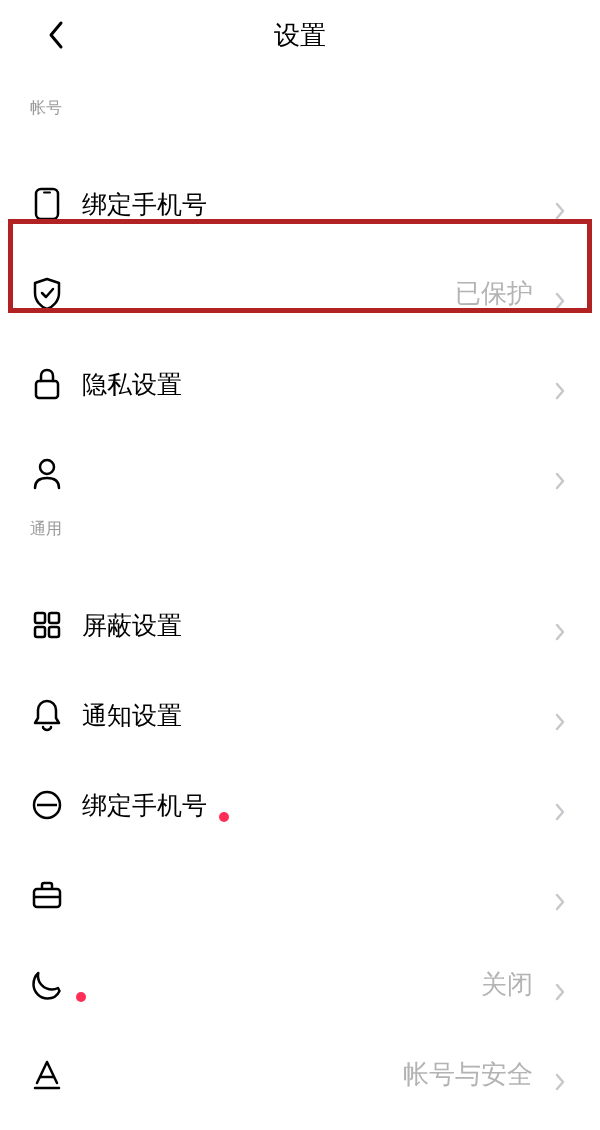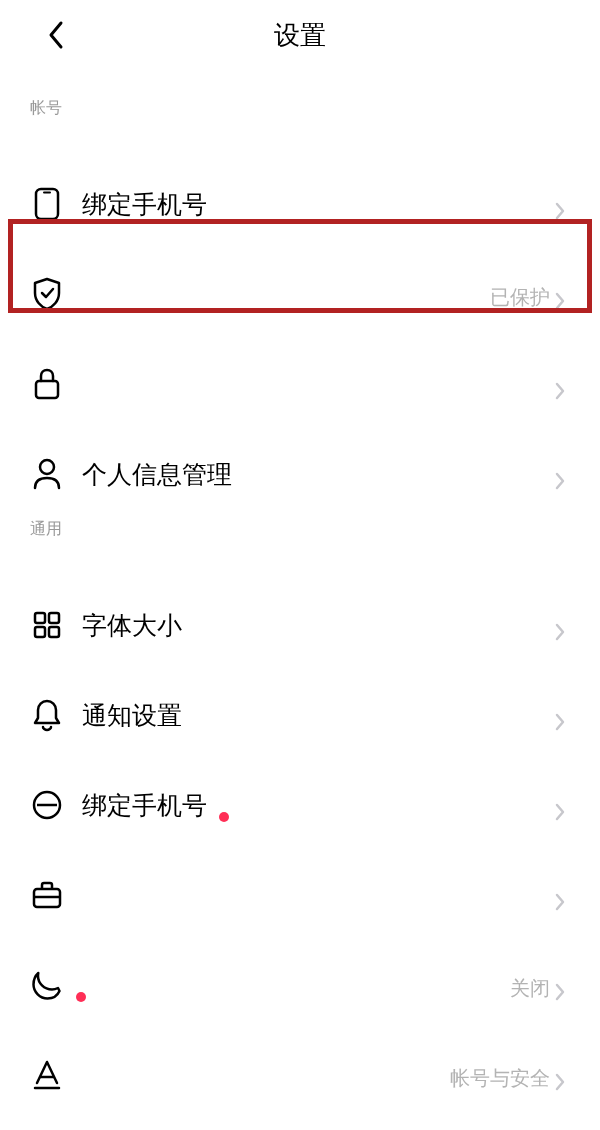--- a/index.html
+++ b/index.html
@@ -65,23 +65,23 @@
       width: 10px;
       height: 10px;
       background: #ff2e56;
       border-radius: 50%;
       margin-left: 12px;
     }
     .item-spacer {
       flex: 1;
     }
     .item-value {
-      font-size: 20px;
+      font-size: 26px;
       color: #b3b3b3;
-      margin-right: 0;
+      margin-right: 17px;
     }
     .chevron {
       display: flex;
       align-items: center;
       justify-content: center;
       width: 20px;
       height: 20px;
       flex-shrink: 0;
     }
     .highlight-box {
@@ -141,56 +141,56 @@
   </span>
 </div>
 
 <div class="item">
   <span class="item-icon">
     <svg width="28" height="34" viewBox="0 0 28 34" fill="none">
       <rect x="3" y="14" width="22" height="17" rx="3" stroke="#000" stroke-width="2.5"></rect>
       <path d="M8 14 V9 C8 5.5 10.5 3 14 3 C17.5 3 20 5.5 20 9 V14" stroke="#000" stroke-width="2.5" stroke-linecap="round"></path>
     </svg>
   </span>
+  <span class="item-label">隐私设置</span>
   <span class="item-spacer"></span>
   <span class="chevron">
     <svg width="12" height="20" viewBox="0 0 12 20" fill="none">
         <path d="M3 3 L9 10 L3 17" stroke="#c7c7cc" stroke-width="2.5" stroke-linecap="round" stroke-linejoin="round"></path>
       </svg>
   </span>
 </div>
 
 <div class="item">
   <span class="item-icon">
     <svg width="30" height="34" viewBox="0 0 30 34" fill="none">
       <circle cx="15" cy="10" r="7" stroke="#000" stroke-width="2.5"></circle>
       <path d="M3 31 C3 24 8 21 15 21 C22 21 27 24 27 31" stroke="#000" stroke-width="2.5" stroke-linecap="round"></path>
     </svg>
   </span>
-  <span class="item-label">个人信息管理</span>
   <span class="item-spacer"></span>
   <span class="chevron">
     <svg width="12" height="20" viewBox="0 0 12 20" fill="none">
         <path d="M3 3 L9 10 L3 17" stroke="#c7c7cc" stroke-width="2.5" stroke-linecap="round" stroke-linejoin="round"></path>
       </svg>
   </span>
 </div>
 
 <div class="section-header">通用</div>
 
 <div class="item">
   <span class="item-icon">
     <svg width="30" height="30" viewBox="0 0 30 30" fill="none">
       <rect x="3" y="3" width="10" height="10" rx="2" stroke="#000" stroke-width="2.5"></rect>
       <rect x="17" y="3" width="10" height="10" rx="2" stroke="#000" stroke-width="2.5"></rect>
       <rect x="3" y="17" width="10" height="10" rx="2" stroke="#000" stroke-width="2.5"></rect>
       <rect x="17" y="17" width="10" height="10" rx="2" stroke="#000" stroke-width="2.5"></rect>
     </svg>
   </span>
-  <span class="item-label">字体大小</span>
+  <span class="item-label">屏蔽设置</span>
   <span class="item-spacer"></span>
   <span class="chevron">
     <svg width="12" height="20" viewBox="0 0 12 20" fill="none">
         <path d="M3 3 L9 10 L3 17" stroke="#c7c7cc" stroke-width="2.5" stroke-linecap="round" stroke-linejoin="round"></path>
       </svg>
   </span>
 </div>
 
 <div class="item">
   <span class="item-icon">

